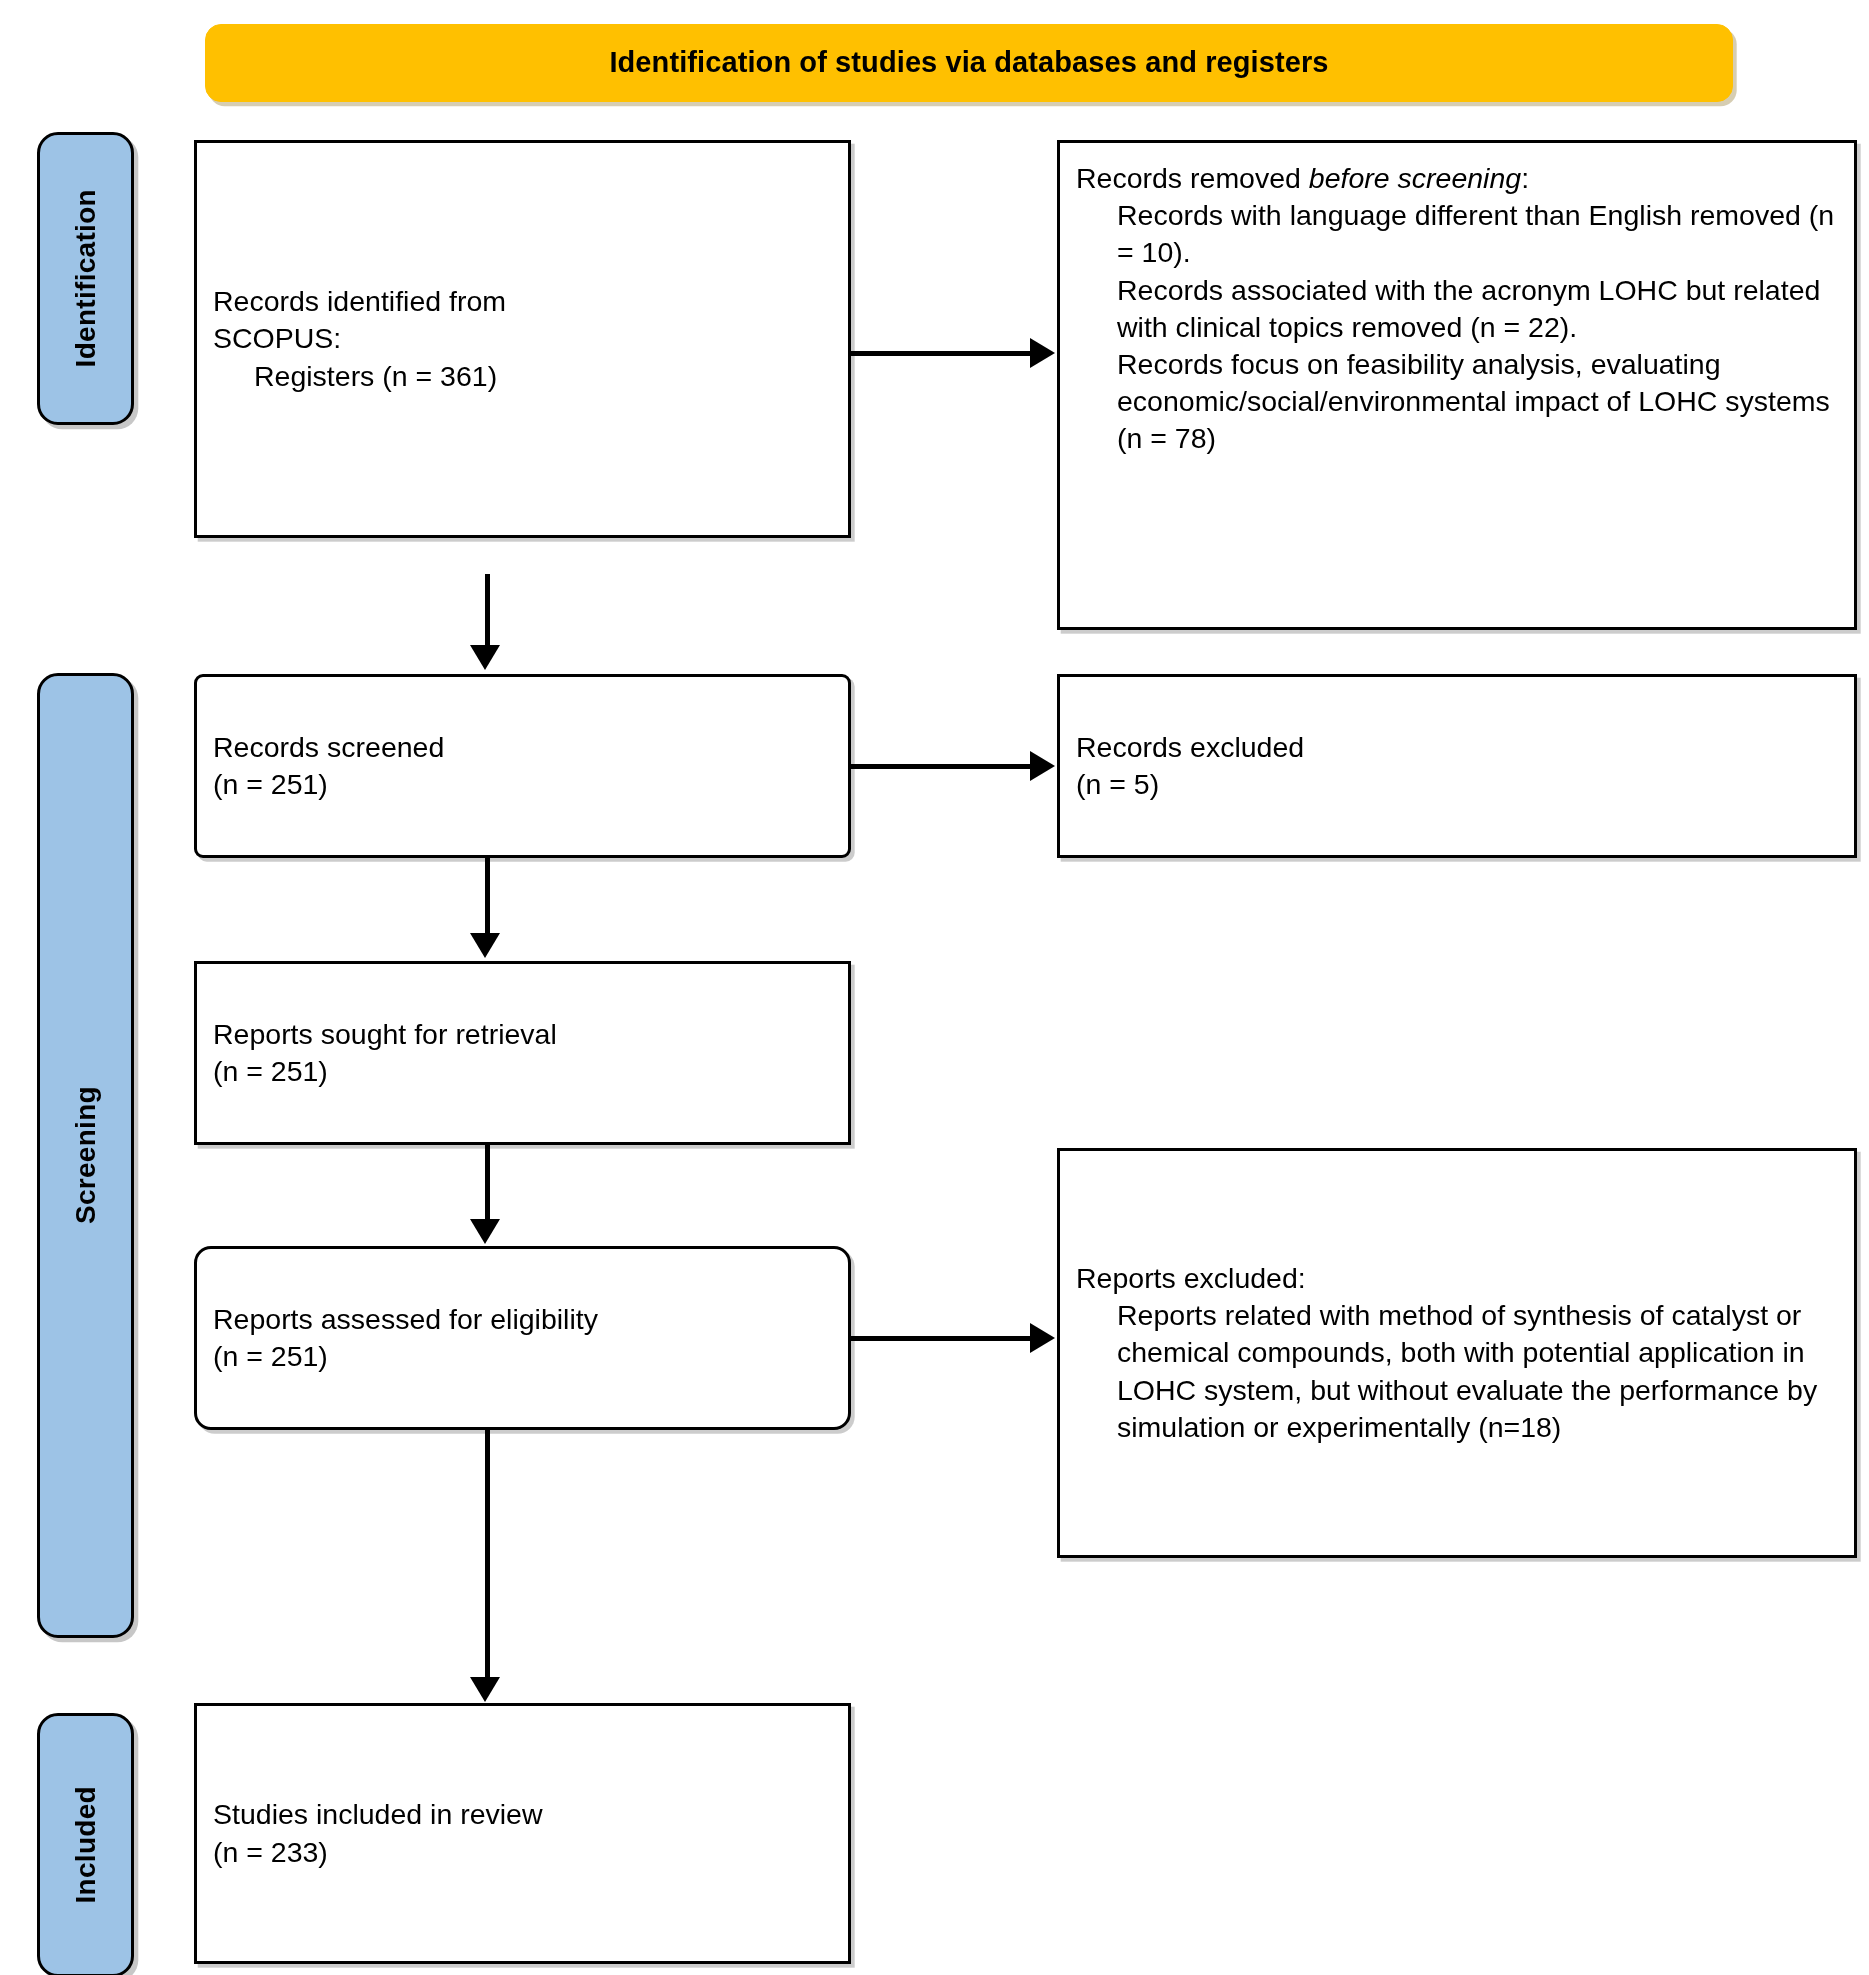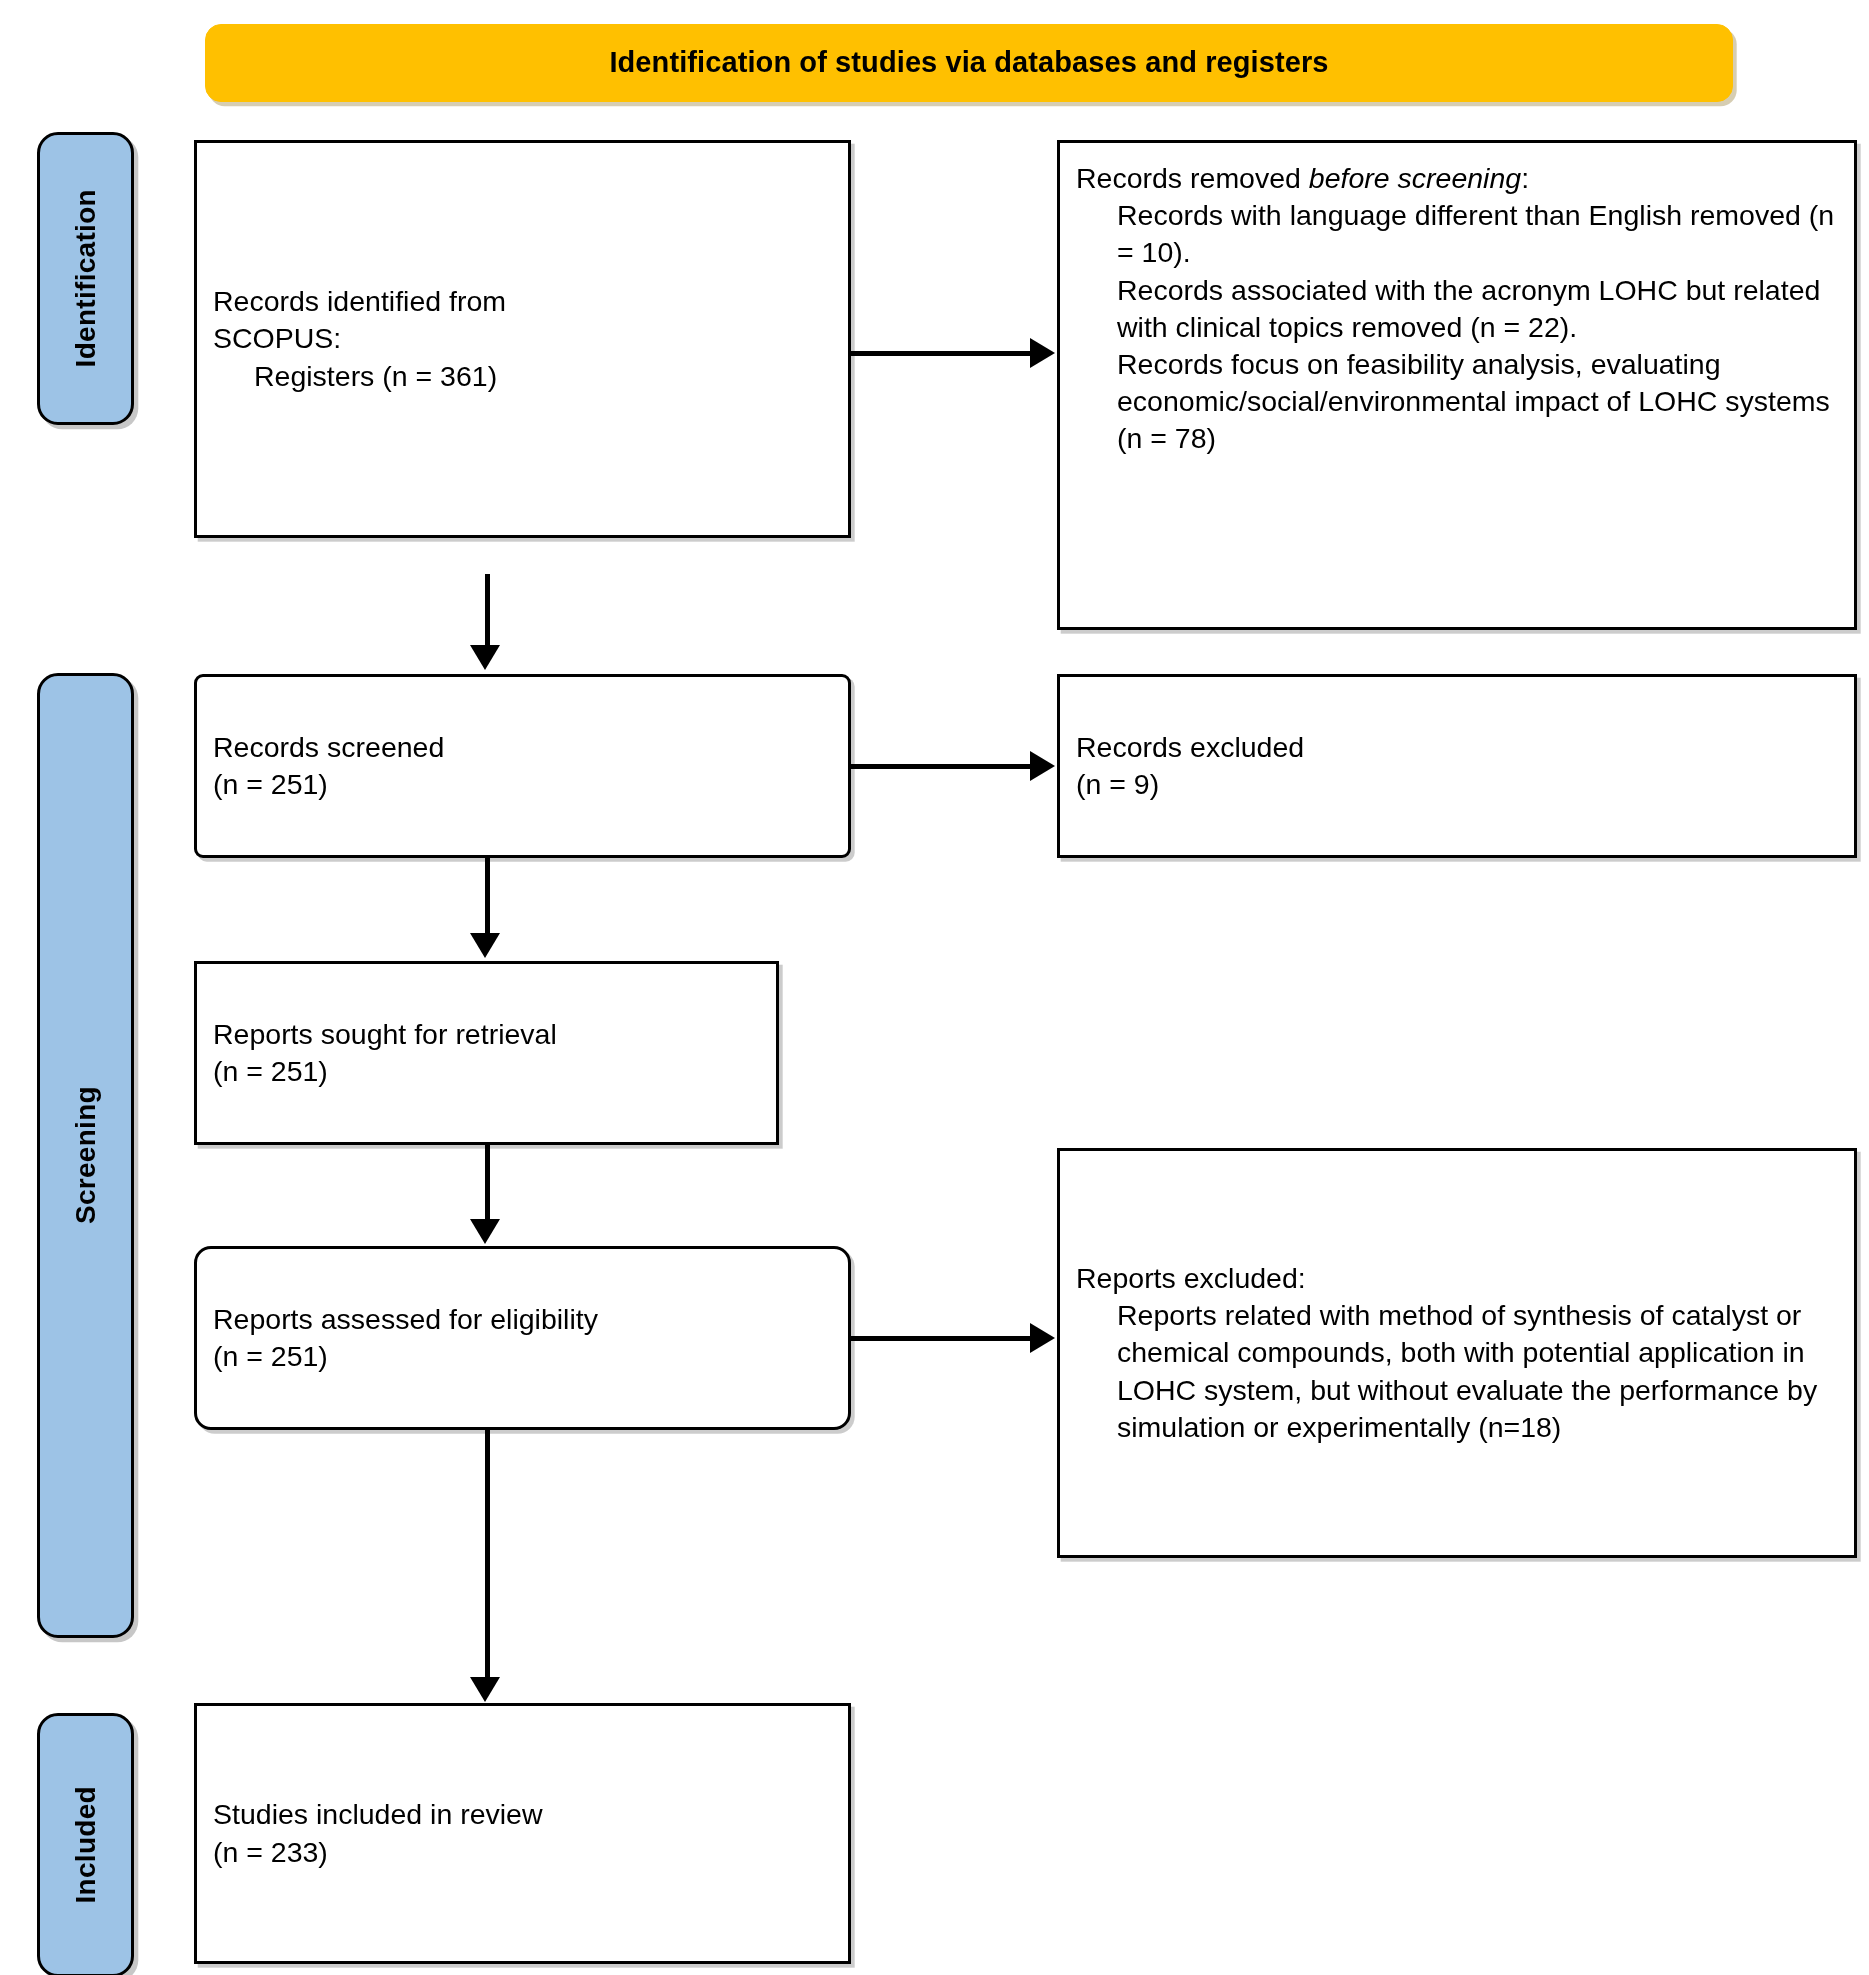--- a/index.html
+++ b/index.html
@@ -54,21 +54,21 @@
   .box-inner{ padding:0 16px; width:100%; }
   .box-line{
     font-size:28.5px; line-height:1.30; color:#000; white-space:pre-wrap;
   }
   .indent{ padding-left:41px; }
   .ital{ font-style:italic; }
 
   
   #box-identified      {left:194px; top:140px;  width:657px; height:398px;}
   #box-screened        {left:194px; top:674px; width:657px; height:184px;border-radius:9px;}
-  #box-sought          {left:194px; top:961px; width:585px; height:184px;}
+  #box-sought          {left:194px; top:961px; width:657px; height:184px;}
   #box-assessed        {left:194px; top:1246px; width:657px; height:184px;border-radius:17px;}
   #box-included        {left:194px; top:1703px; width:657px; height:261px;align-items:center;}
 
   
   #box-removed-before  {left:1057px; top:140px;  width:800px; height:490px; align-items:flex-start;}
   #box-records-excluded{left:1057px; top:674px; width:800px; height:184px;}
   #box-reports-excluded{left:1057px; top:1148px; width:800px; height:410px; align-items:center;}
   #box-removed-before .box-inner{padding-top:17.4px;}
 
   
@@ -144,21 +144,21 @@
   <div class="box" id="box-screened">
     <div class="box-inner">
       <div class="box-line">Records screened</div>
       <div class="box-line">(n = 251)</div>
     </div>
   </div>
 
   <div class="box" id="box-records-excluded">
     <div class="box-inner">
       <div class="box-line">Records excluded</div>
-      <div class="box-line">(n = 9)</div>
+      <div class="box-line">(n = 5)</div>
     </div>
   </div>
 
   <div class="box" id="box-sought">
     <div class="box-inner">
       <div class="box-line">Reports sought for retrieval</div>
       <div class="box-line">(n = 251)</div>
     </div>
   </div>
 

